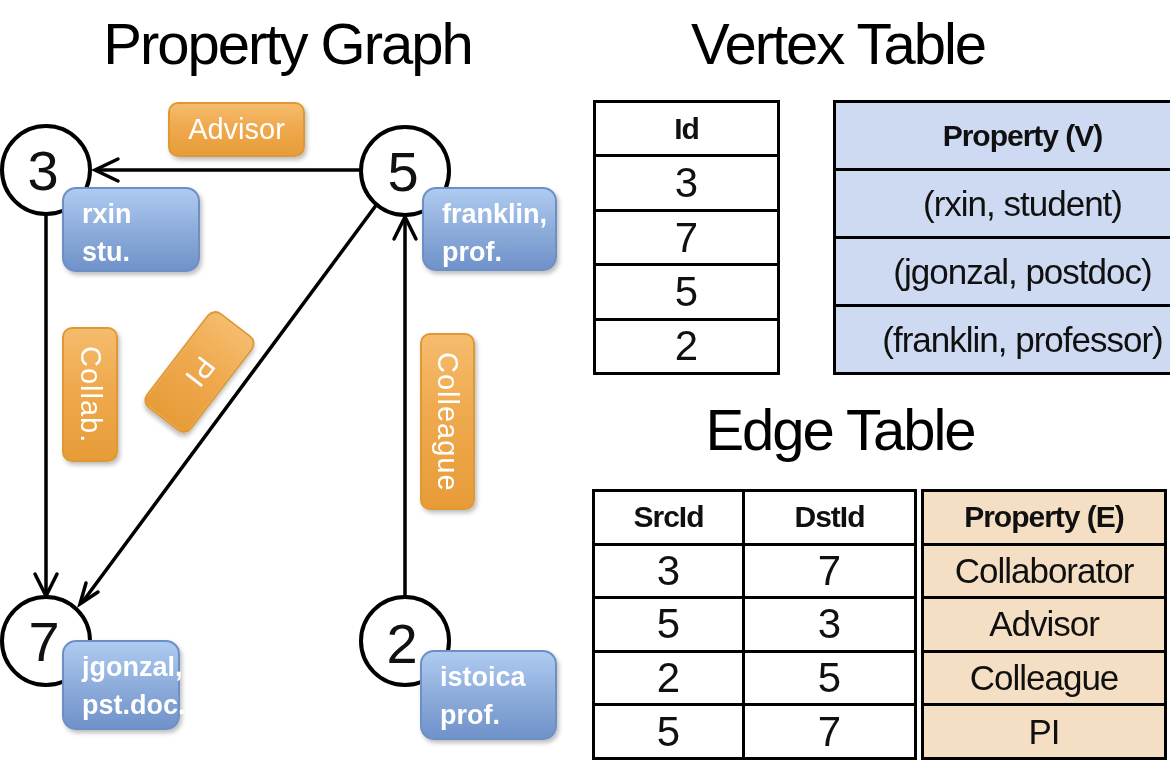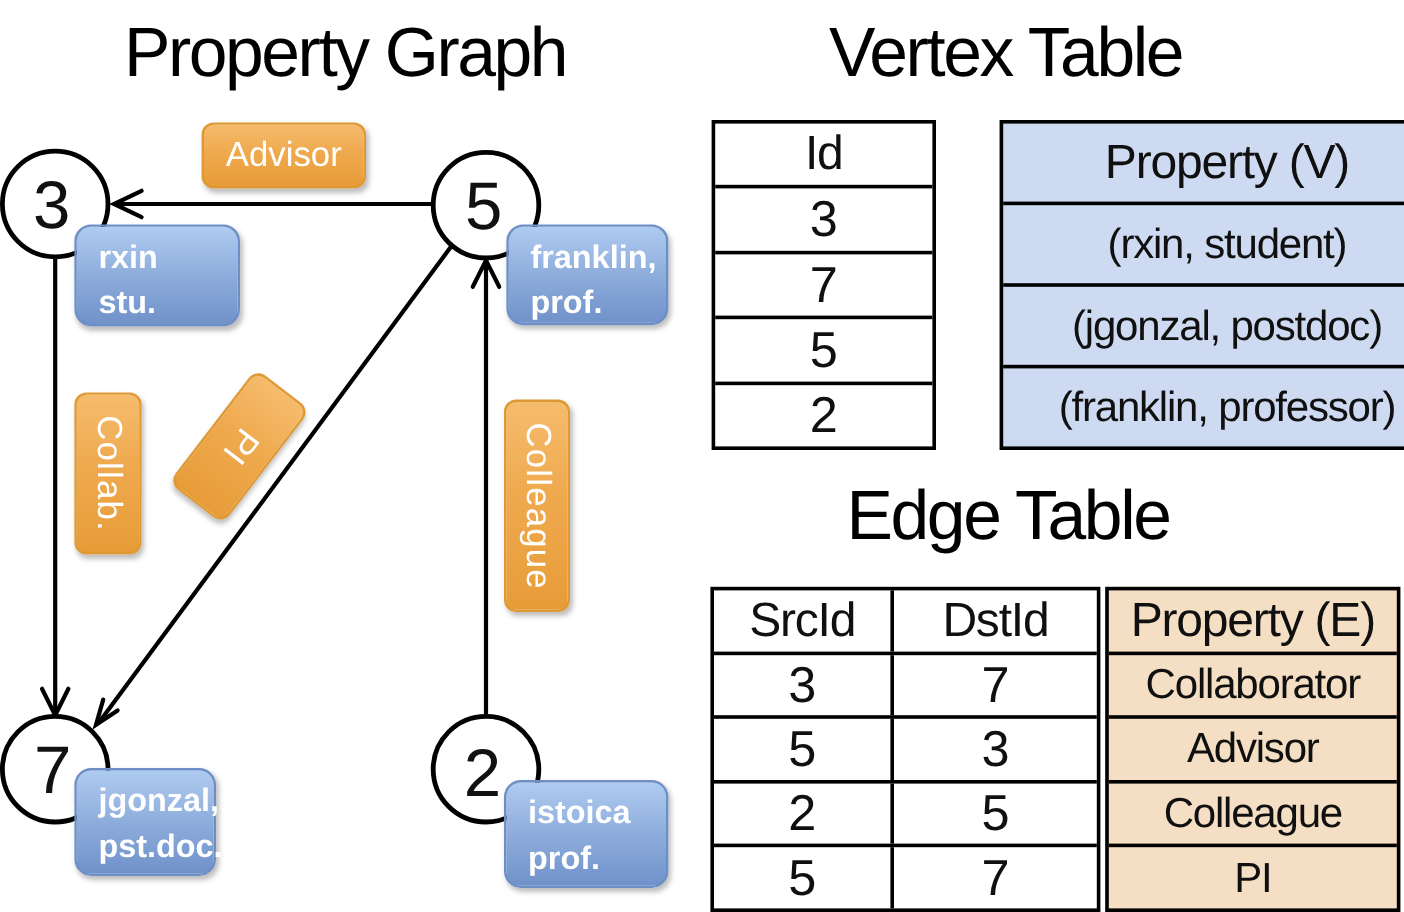--- a/index.html
+++ b/index.html
@@ -35,21 +35,21 @@
     position:absolute;width:90px;height:90px;display:flex;align-items:center;justify-content:center;
     font-size:56px;font-weight:300;color:#111;
   }
   
   .subtable{
     position:absolute;border:3px solid var(--line);box-sizing:border-box;
     display:flex;flex-direction:column;background:#fff;
   }
   .subtable .trow{flex:1;border-top:3px solid var(--line);display:flex;align-items:center;justify-content:center;}
   .subtable .trow:first-child{border-top:none;}
-  .subtable .hcell{font-weight:400;font-size:40px;letter-spacing:-1px;color:#101010;}
+  .subtable .hcell{font-weight:700;font-size:30px;letter-spacing:-1px;color:#101010;}
   .subtable .dcell{font-size:42px;font-weight:300;color:#101010;}
   .subtable .pcell{font-size:35px;font-weight:300;letter-spacing:-1px;color:#101010;white-space:nowrap;}
   .split{justify-content:flex-start;text-align:right;}
   .split .c1{width:147px;display:flex;align-items:center;justify-content:center;height:100%;}
   .split .c2{flex:1;border-left:3px solid var(--line);display:flex;align-items:center;justify-content:center;height:100%;}
   .bluebg{background:var(--vertex-cell-bg);}
   .peachbg{background:var(--edge-cell-bg);}
 </style>
 </head>
 <body>

